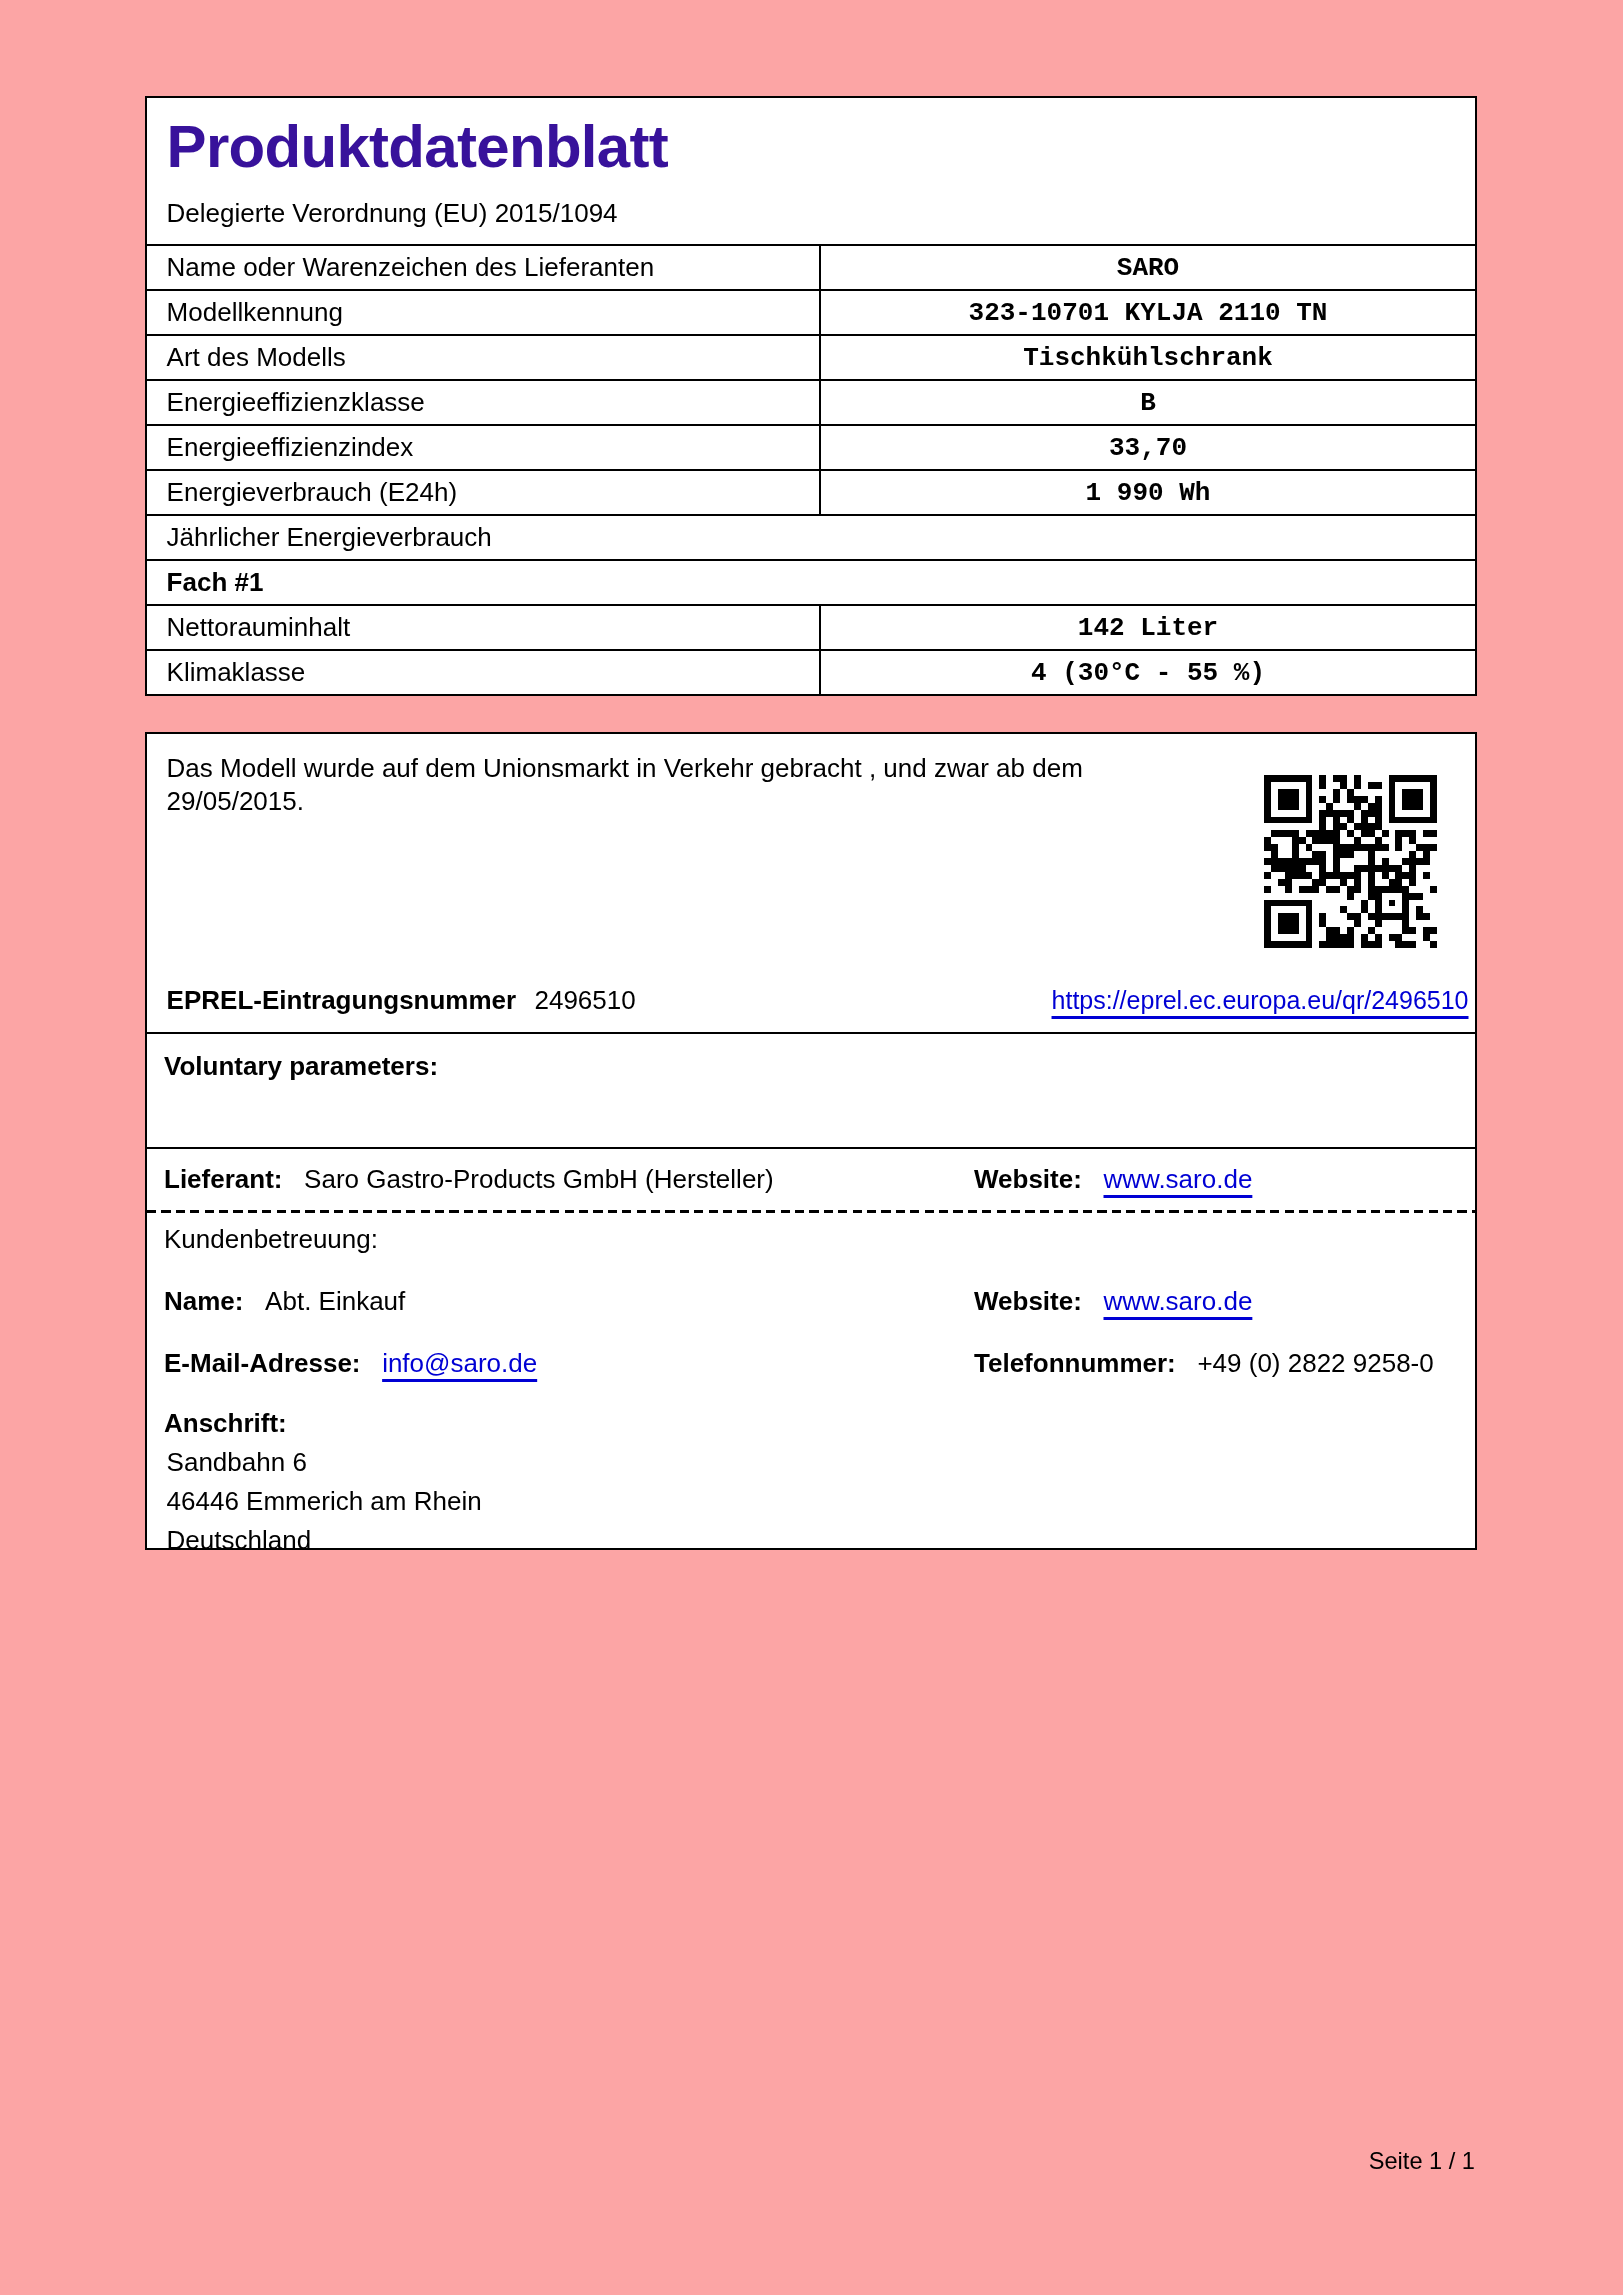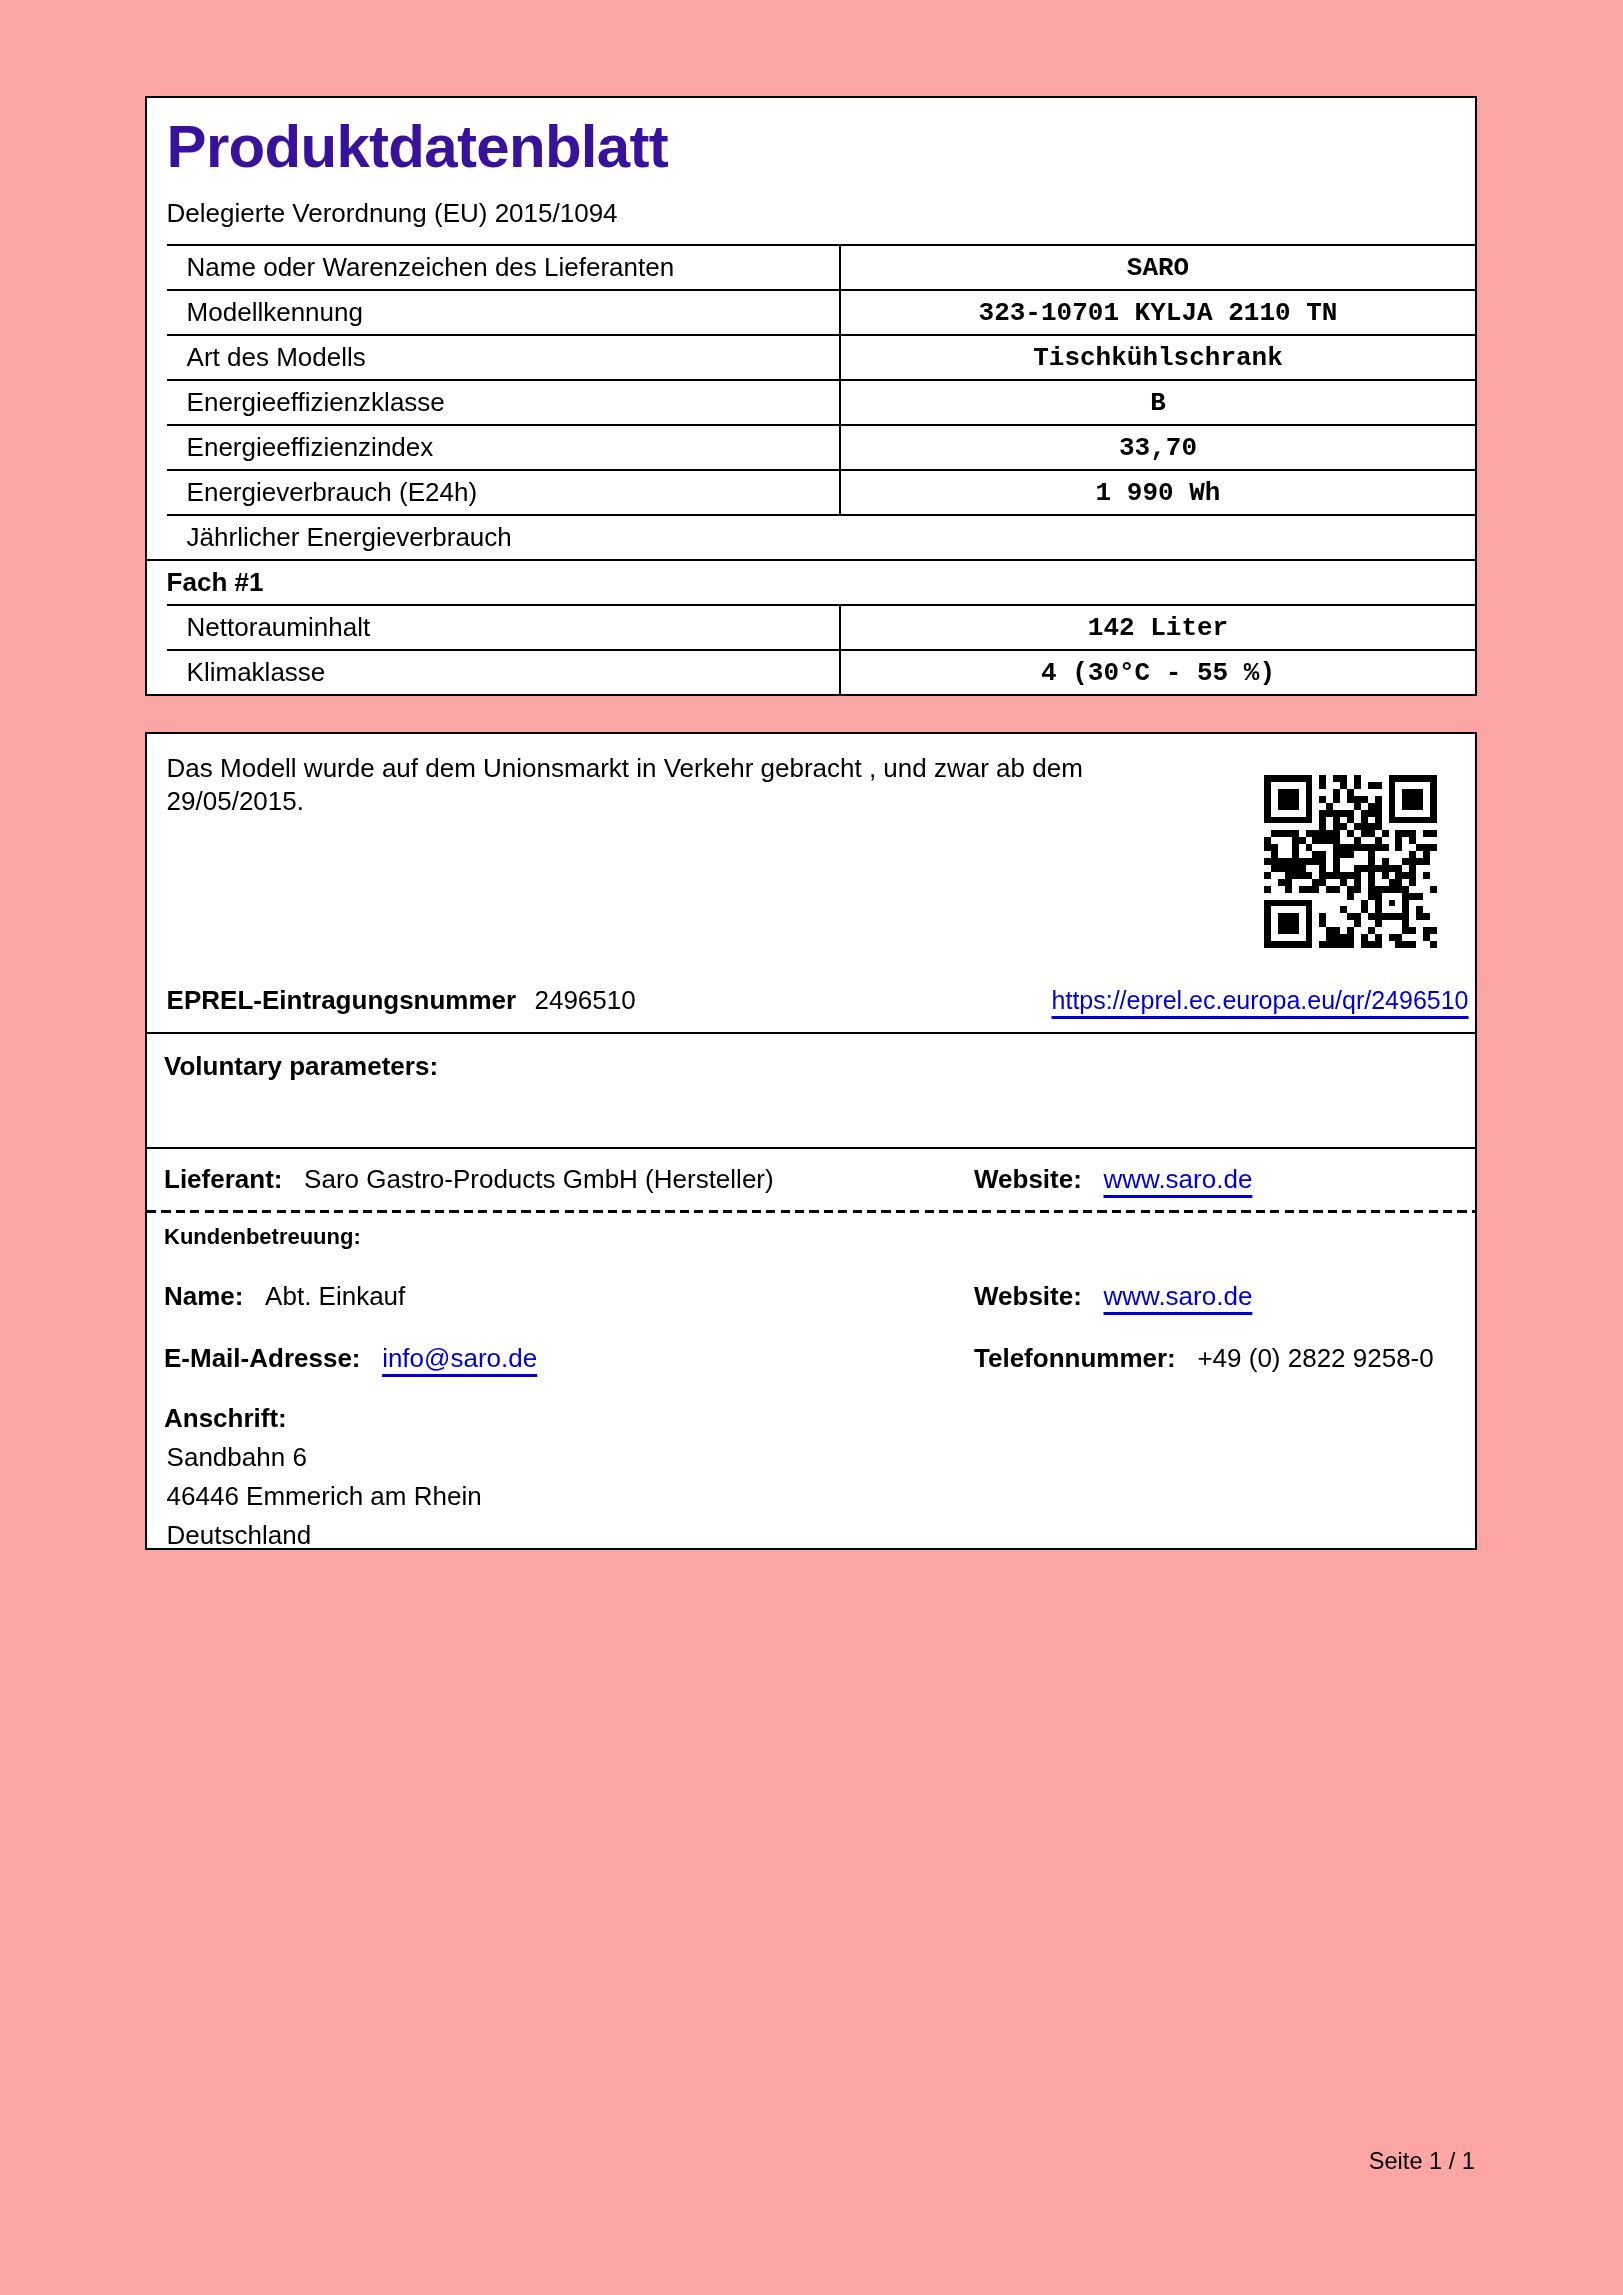--- a/index.html
+++ b/index.html
@@ -23,21 +23,21 @@
     background:#ffffff;
   }
   
   #box1{top:96px;}
   .title-block{height:146px;box-sizing:border-box;padding:17px 19.6px 0 19.6px;overflow:hidden;}
   .doc-title{margin:0;font-size:60px;line-height:1.08;font-weight:bold;color:var(--title);letter-spacing:-0.7px;}
   .doc-sub{margin:19.6px 0 0 0;font-size:26px;line-height:1.15;}
   .spec-row{
     display:grid;grid-template-columns:672px 1fr;
     border-top:2.6px solid var(--ink);
-    height:43px;align-items:stretch;margin-left:20px;
+    height:43px;align-items:stretch;
   }
   .spec-label{display:flex;align-items:center;padding-left:19.6px;font-size:26px;}
   .spec-value{
     display:flex;align-items:center;justify-content:center;
     font-size:26px;font-weight:bold;text-align:right;
     border-left:2px solid var(--ink);
     font-family:Liberation Mono, monospace;
   }
   .section-row{
     border-top:2.6px solid var(--ink);
@@ -59,21 +59,21 @@
   .gtin-line{margin-top:26px;font-size:26px;}
   .lbl{font-weight:bold;}
   .val{margin-left:14.4px;}
   .secC{
     height:61px;box-sizing:border-box;
     display:grid;grid-template-columns:810px 1fr;align-items:center;
     padding:0 11px 0 17px;font-size:26px;
   }
   .dashed-divider{height:3.3px;background:repeating-linear-gradient(90deg,var(--ink) 0 9.2px,transparent 9.2px 14.4px);}
   .secD{padding:10.5px 19.6px 0 17px;font-size:26px;}
-  .support-heading{font-size:22px;font-weight:bold;}
+  .support-heading{font-size:26px;font-weight:normal;}
   .support-row{display:grid;grid-template-columns:810px 1fr;margin-top:31px;}
   .address-block{margin-top:29px;}
   .address-line{margin-top:9.2px;line-height:1.15;padding-left:2.6px;}
   
   .page-number{position:absolute;top:2148px;right:148px;font-size:23.6px;}
 </style>
 </head>
 <body>
 
 <div class="page">

